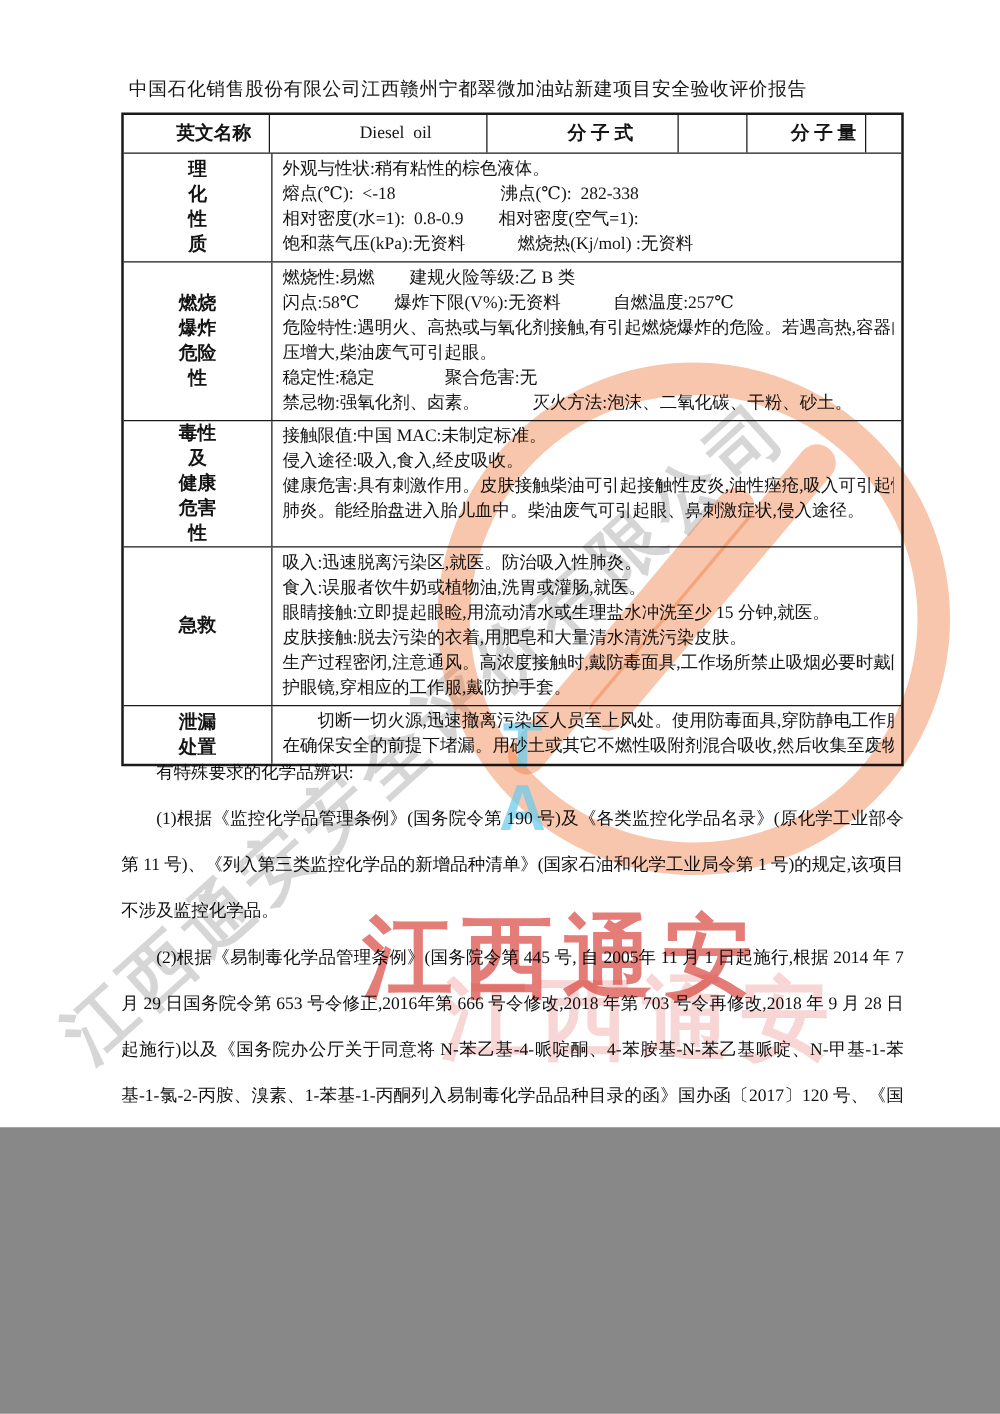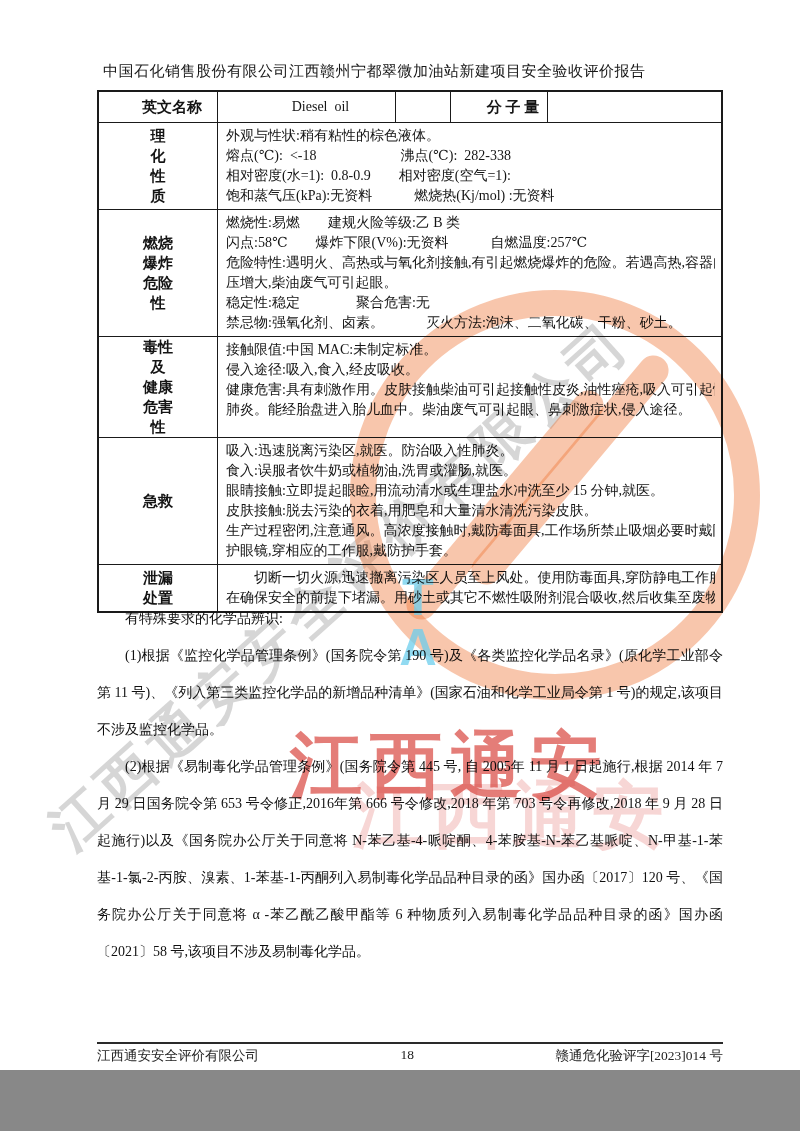--- a/index.html
+++ b/index.html
@@ -1,19 +1,19 @@
 <!DOCTYPE html>
 <html><head>
 <meta charset="utf-8">
 <style>
   html,body{margin:0;padding:0;}
   body{background:#888;}
   .page{
     position:relative;
-    width:800px;height:1070px;
+    width:800px;height:902px;
     margin:0 auto;
     background:#ffffff;
     overflow:hidden;
     font-family:"Liberation Serif","DejaVu Serif",serif;
     color:#111;
   }
   
   .doc-header{
     position:absolute;left:103px;top:62px;width:620px;
     font-size:15px;letter-spacing:0.5px;color:#171717;
@@ -96,20 +96,21 @@
 
 <div class="page">
 
   <div class="doc-header">中国石化销售股份有限公司江西赣州宁都翠微加油站新建项目安全验收评价报告</div>
 
   <div class="chem-table">
 
     <div class="trow r1">
       <div class="tcell c1 hdr">英文名称</div>
       <div class="tcell c2">Diesel  oil</div>
+      <div class="tcell c3 hdr">分 子 式</div>
       <div class="tcell c4"></div>
       <div class="tcell c5 hdr">分 子 量</div>
       <div class="tcell c6"></div>
     </div>
 
     <div class="trow">
       <div class="tcell sec-label">理
 化
 性
 质</div>

